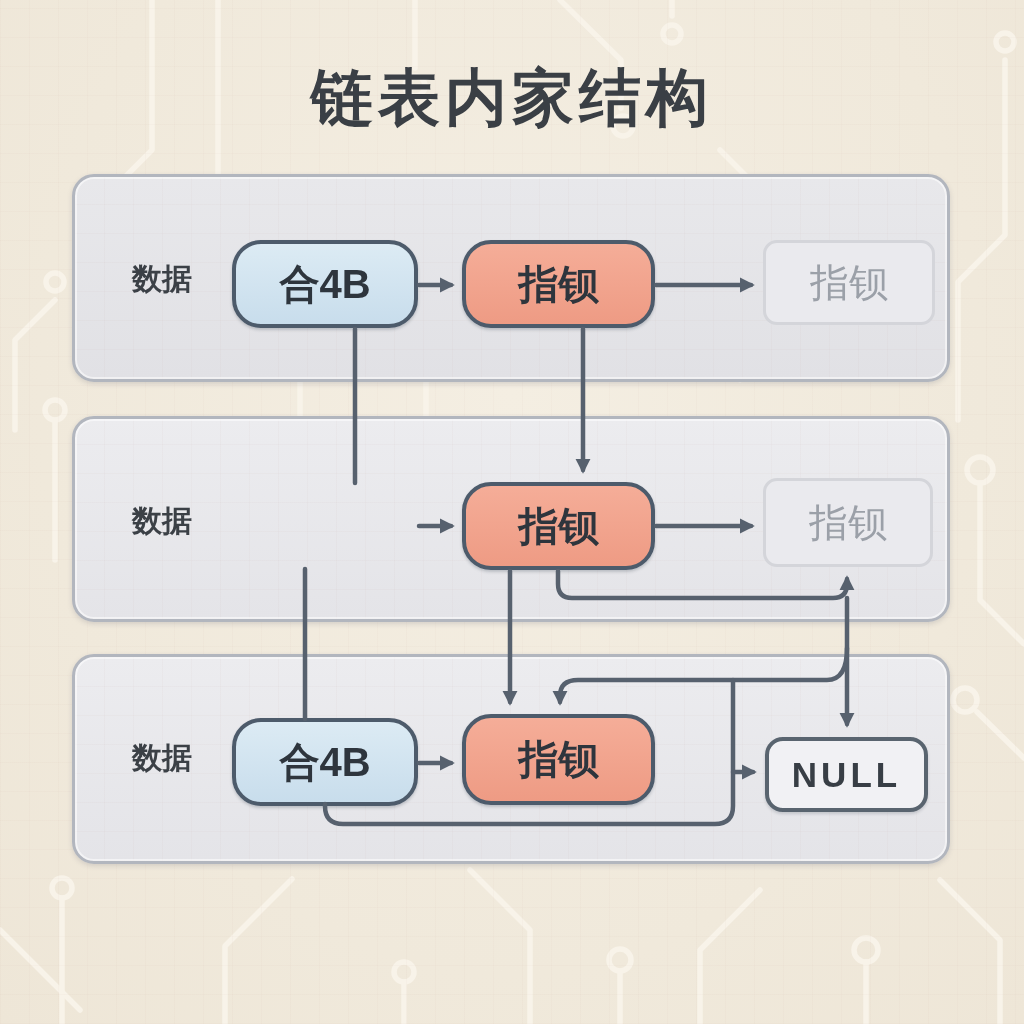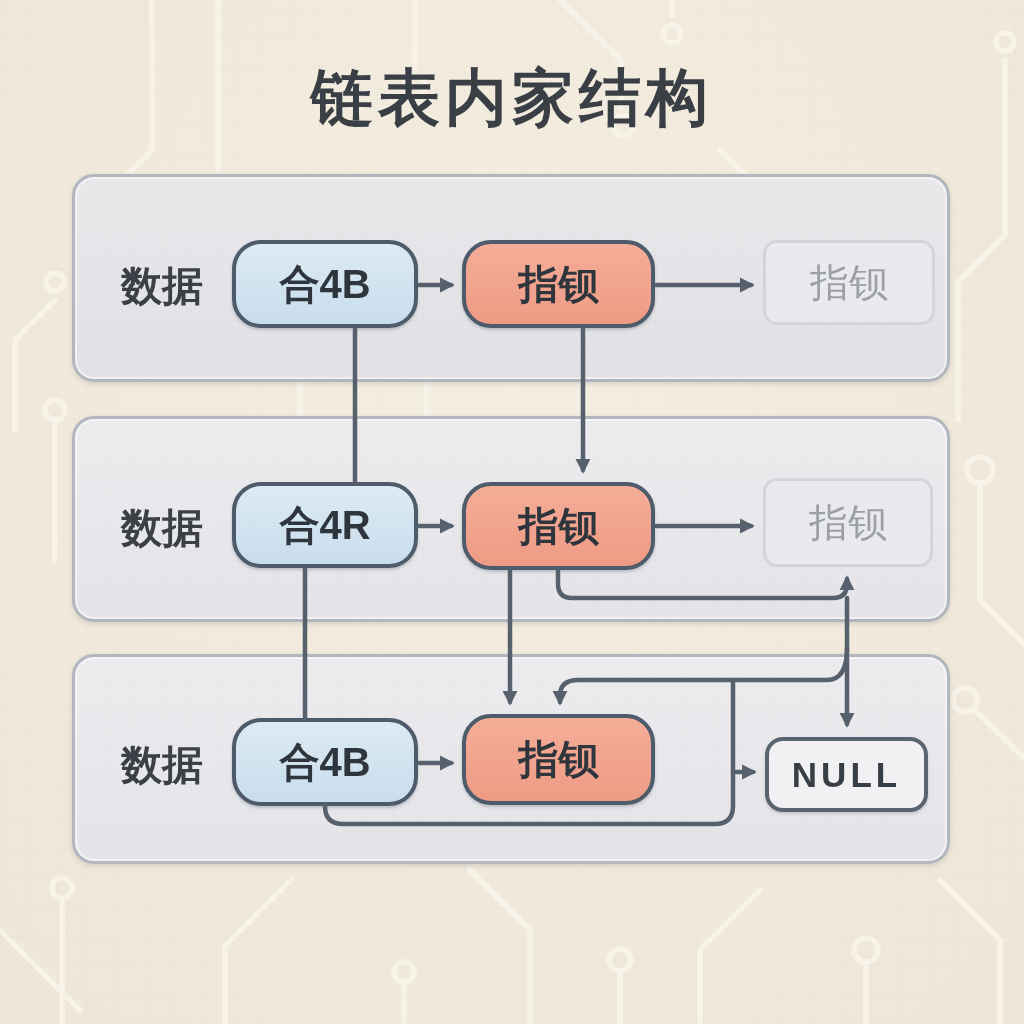--- a/index.html
+++ b/index.html
@@ -32,21 +32,21 @@
       linear-gradient(180deg,#ececef,#e4e4e8);
   }
   .panel.p1{top:174px;height:202px;background-image:
       repeating-linear-gradient(0deg, rgba(185,150,145,0.05) 0 1px, transparent 1px 29px),
       repeating-linear-gradient(90deg, rgba(185,150,145,0.05) 0 1px, transparent 1px 29px),
       linear-gradient(180deg,#e8e8eb,#e1e1e5);}
   .panel.p2{top:416px;height:200px;}
   .panel.p3{top:654px;height:204px;}
   .row-label{
     position:absolute;left:110px;width:104px;text-align:center;
-    font-size:41px;font-weight:600;color:#3b4046;
+    font-size:30px;font-weight:600;color:#3b4046;
   }
   .row-label.r1{top:259px;} .row-label.r2{top:501px;} .row-label.r3{top:738px;}
   .node{
     position:absolute;display:flex;align-items:center;justify-content:center;
     border-radius:29px;box-sizing:border-box;
     font-size:40px;font-weight:700;color:#2e353d;
   }
   .data-box{
     background:linear-gradient(180deg,#dcebf4,#c8ddec);
     border:4px solid #4d5b6b;box-shadow:0 2px 3px rgba(60,70,85,0.25);
@@ -129,21 +129,20 @@
   <div class="panel p3"></div>
 
   <div class="row-label r1">数据</div>
   <div class="row-label r2">数据</div>
   <div class="row-label r3">数据</div>
 
   <div class="node data-box b-r1-data">合4B</div>
   <div class="node pointer-box b-r1-ptr">指钡</div>
   <div class="node ghost-box b-r1-gst">指钡</div>
 
-  <div class="node data-box b-r2-data">合4R</div>
   <div class="node pointer-box b-r2-ptr">指钡</div>
   <div class="node ghost-box b-r2-gst">指钡</div>
 
   <div class="node data-box b-r3-data">合4B</div>
   <div class="node pointer-box b-r3-ptr">指钡</div>
   <div class="node null-box b-r3-null">NULL</div>
 
   <svg class="arrows" width="1024" height="1024" viewBox="0 0 1024 1024" fill="none" stroke="#57616e" stroke-width="4.5" stroke-linecap="round" stroke-linejoin="round">
     <defs>
       <marker id="ah" viewBox="0 0 10 10" refX="7.5" refY="5" markerWidth="3.4" markerHeight="3.4" orient="auto-start-reverse">

